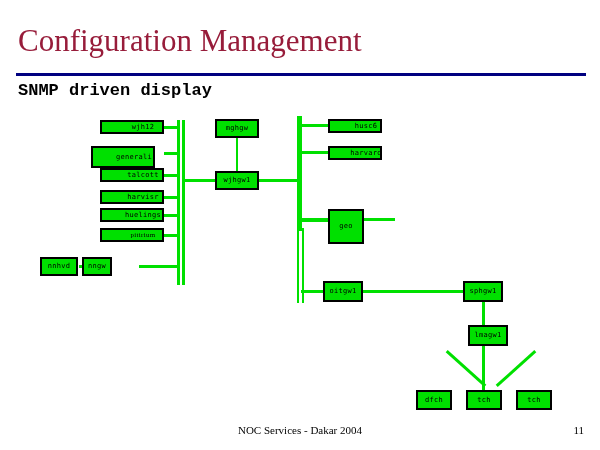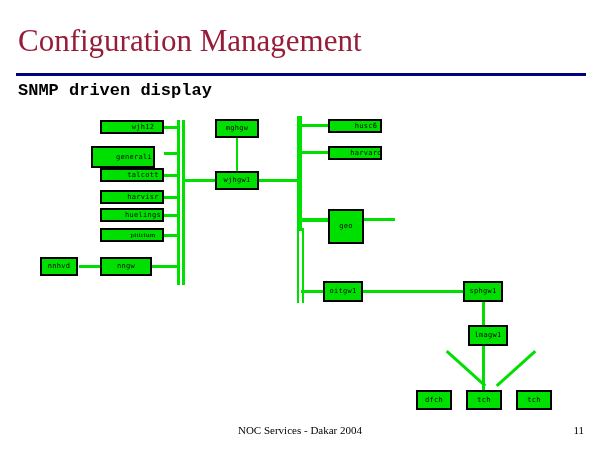--- a/index.html
+++ b/index.html
@@ -167,21 +167,21 @@
   <div class="node hit small" style="left:100px; top:208px; width:64px; height:14px;">
       <span>huelings</span>
     </div>
   <div class="node hit small" style="left:100px; top:228px; width:64px; height:14px;font-family:Liberation Serif, serif;">
       <span>pitirium</span>
     </div>
 
   <div class="node hit" style="left:40px;  top:257px; width:38px; height:19px;text-align:center;">
       <span>nnhvd</span>
     </div>
-  <div class="node hit" style="left:100px; top:257px; width:52px; height:19px;">
+  <div class="node hit" style="left:82px; top:257px; width:30px; height:19px;">
       <span>nngw</span>
     </div>
 
   <div class="node hit" style="left:215px; top:119px; width:44px; height:19px;">
       <span>mghgw</span>
     </div>
   <div class="node hit" style="left:215px; top:171px; width:44px; height:19px;">
       <span>wjhgw1</span>
     </div>
 

